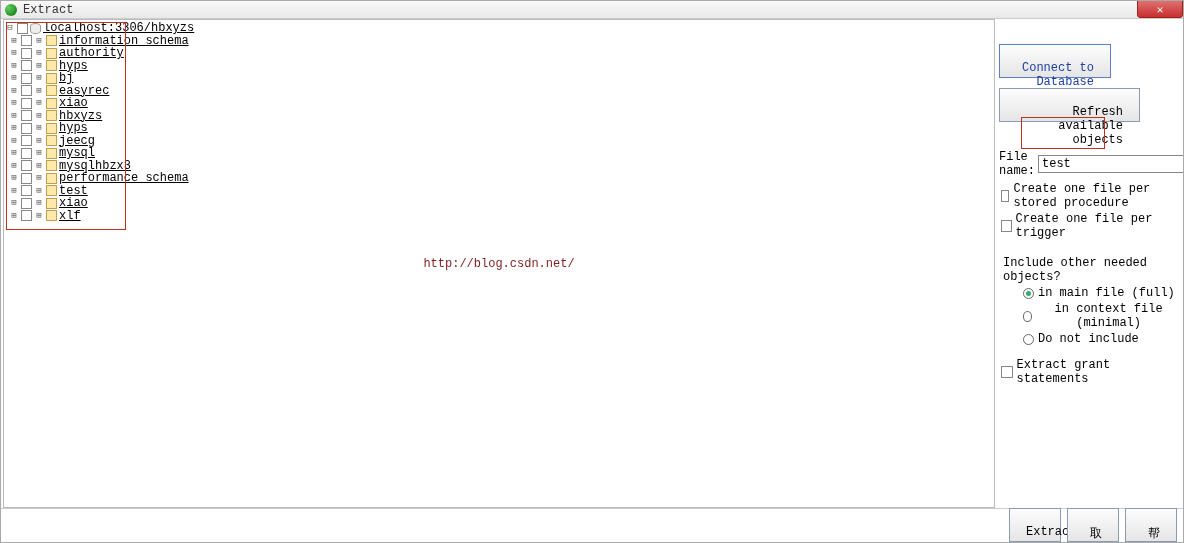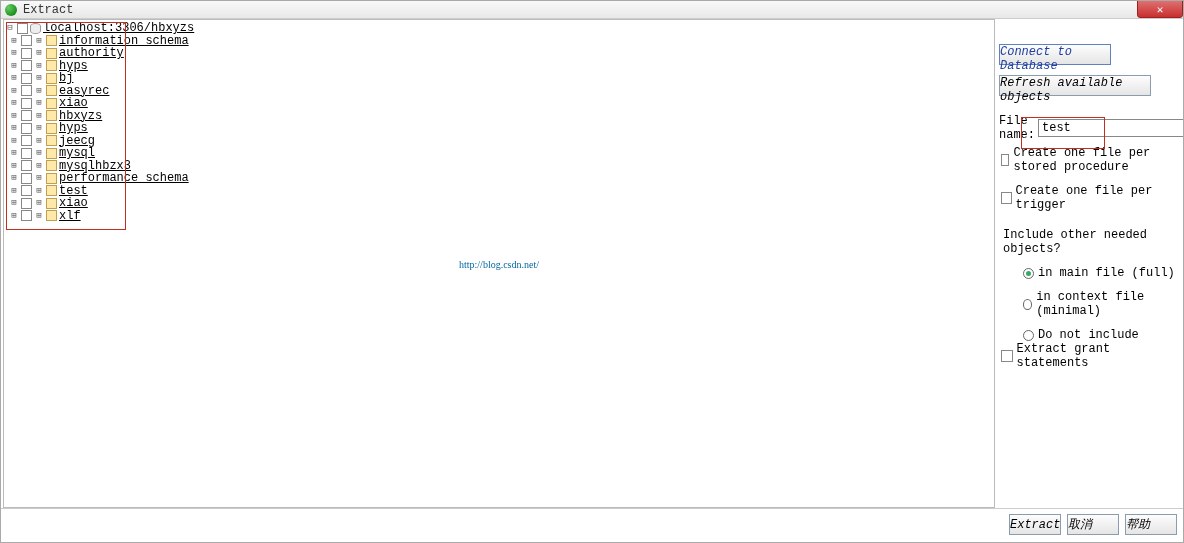--- a/index.html
+++ b/index.html
@@ -96,61 +96,60 @@
   }
   .red-box2-outer {
     position:absolute;
     border:1px solid #c03020;
     pointer-events:none;
   }
   .watermark {
     position:absolute;
     left:50%; top:50%;
     transform:translate(-50%,-50%);
-    color:#0369a1;
-    font-size:10px;
-    font-family:Liberation Serif, serif;
+    color:#7f1d1d;
+    font-size:12px;
+    font-family:Liberation Mono, monospace;
   }
   .right-panel {
     width: 186px;
     padding: 25px 2px 0 2px;
     position:relative;
   }
   .btn {
     display:block;
     width: 110px;
     height: 21px;
     margin-bottom: 10px;
     font-family:"SimSun","Courier New",monospace;
     font-size:12px;
     background:linear-gradient(to bottom,#fdfdfd,#e5e5e5);
     border:1px solid #8a9db0;
     cursor:pointer;
-    text-align:left;
-    padding:0;
-    font-style:italic;
-  }
-  .btn.wide { width: 152px;}
+    text-align:right;
+    padding:16px;
+  }
+  .btn.wide { width: 141px;}
   .btn.blue { color:#2040a0; border:1px solid #6080c0;}
   .form-row {
-    display:flex; align-items:center; margin-top:18px;
+    display:flex; align-items:center; margin-top:28px;
   }
   .form-row label { margin-right:3px;}
   .text-input { flex:1; height:18px; border:1px solid #888; padding:0 3px; font-family:inherit; font-size:12px;}
   .chk-row, .rad-row {
-    display:flex; align-items:center; margin-top:10px; padding-left:2px;
+    display:flex; align-items:center; margin-top:2px; padding-left:2px;
   }
   .chk {
     width:12px;height:12px;border:1px solid #888;background:#fff; margin-right:4px;cursor:pointer;
   }
   .rad {
     width:11px;height:11px;border:1px solid #666;border-radius:50%;background:#fff;margin-right:4px;cursor:pointer;display:flex;align-items:center;justify-content:center;
   }
   .rad.checked::after{content:"";width:5px;height:5px;background:#3a6;border-radius:50%;}
-  .indent { padding-left: 24px;}
+  .indent { padding-left: 24px; text-align: center;}
   .group-text { margin-top: 16px; padding-left:4px;}
   .footer {
     height: 32px;
     border-top:1px solid #ccc;
     display:flex;
     justify-content:flex-end;
     align-items:center;
     padding-right:6px;
     gap:6px;
   }
@@ -317,21 +316,21 @@
     </div>
     <div class="rad-row indent">
       <span class="rad"></span>
       <span>in context file (minimal)</span>
     </div>
     <div class="rad-row indent">
       <span class="rad"></span>
       <span>Do not include</span>
     </div>
 
-    <div class="chk-row" style="margin-top:0">
+    <div class="chk-row" style="margin-top:12px">
       <span class="chk"></span>
       <span>Extract grant statements</span>
     </div>
 
     <div class="red-box2-outer" style="left:24px; top:98px; width:84px; height:32px;"></div>
   </div>
 </div>
 
 <div class="footer">
   <button class="btn">Extract</button>

